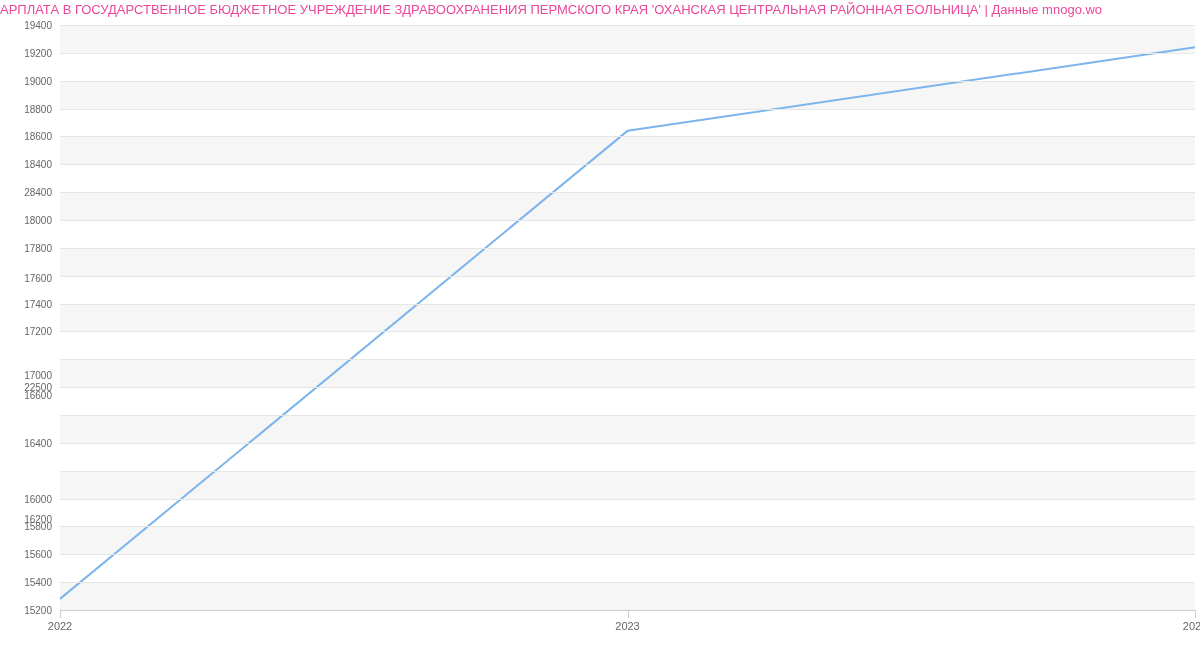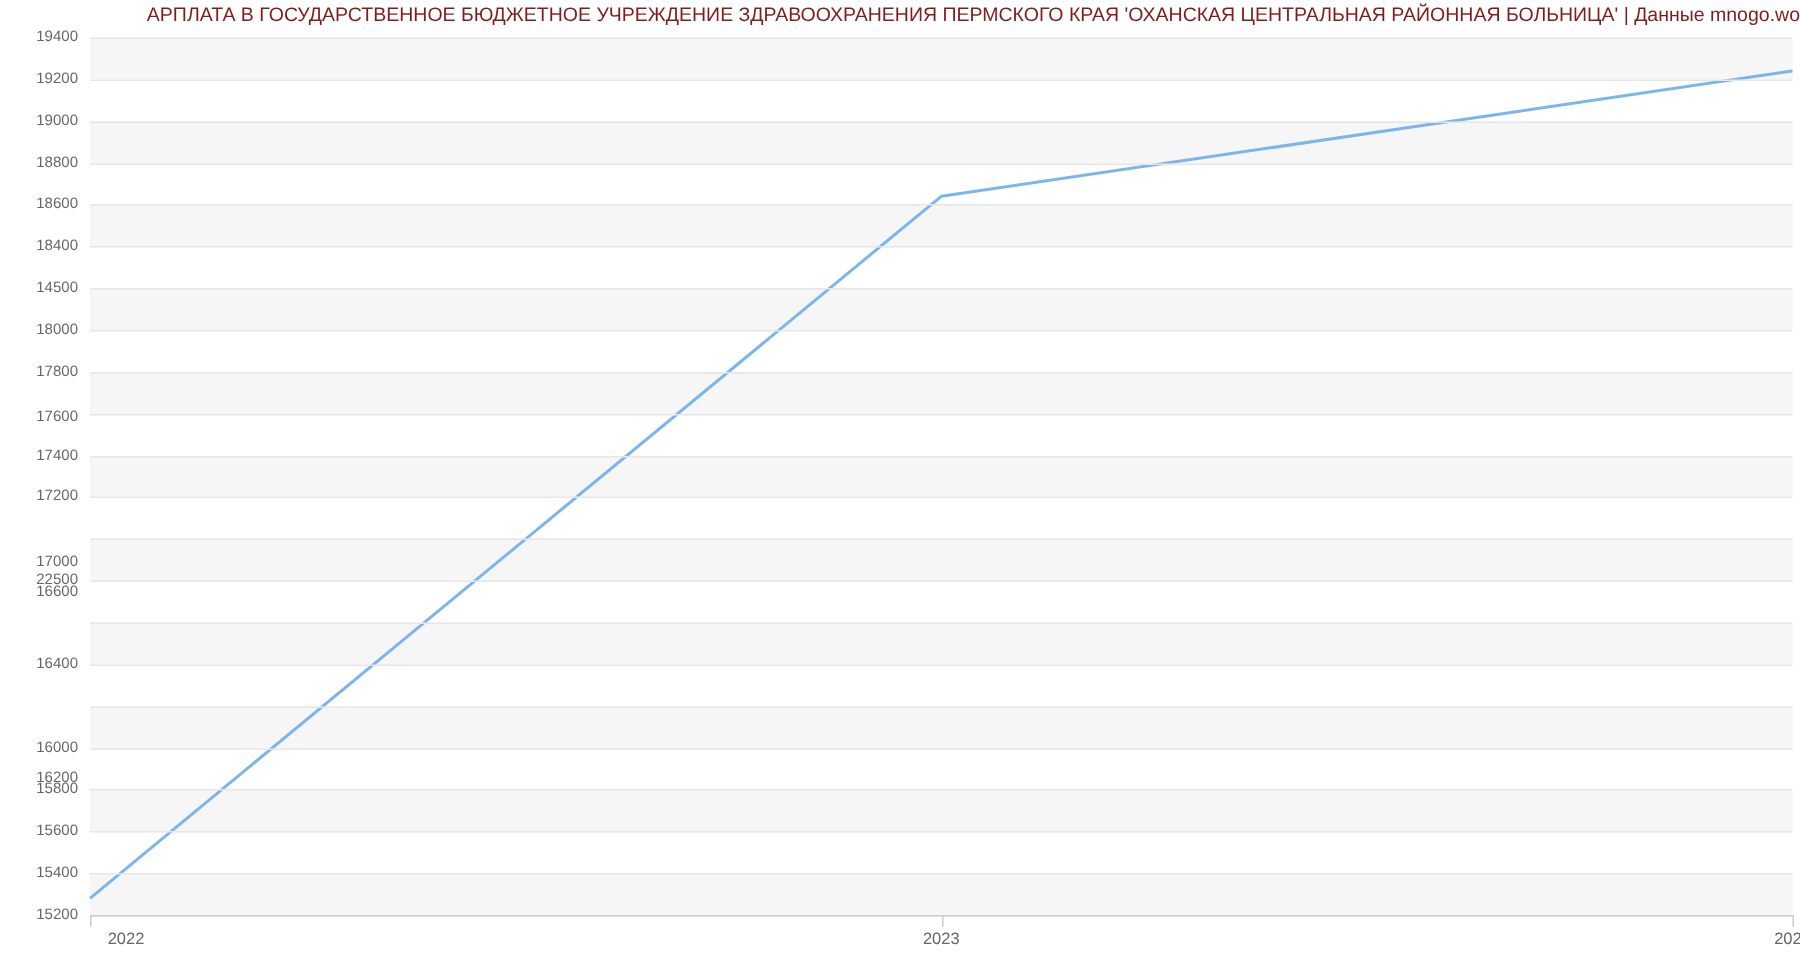--- a/index.html
+++ b/index.html
@@ -14,23 +14,23 @@
   .chart-wrap {
     position: relative;
     width: 1200px;
     height: 650px;
   }
   .title {
     position: absolute;
     top: 2px;
     left: 0;
     width: 1200px;
-    text-align: right;
+    text-align: left;
     font-size: 13px;
-    color: #7f1d1d;
+    color: #ec4899;
     white-space: nowrap;
     overflow: hidden;
   }
   .plot {
     position: absolute;
     box-sizing: border-box;
   }
   .band {
     position: absolute;
     left: 0;
@@ -126,34 +126,34 @@
       <div class="ytick" style="top: 306.429px;">17200</div>
       <div class="gridline" style="top: 278.571px;"></div>
       <div class="ytick" style="top: 278.571px;">17400</div>
       <div class="gridline" style="top: 250.714px;"></div>
       <div class="ytick" style="top: 253px;">17600</div>
       <div class="gridline" style="top: 222.857px;"></div>
       <div class="ytick" style="top: 222.857px;">17800</div>
       <div class="gridline" style="top: 195px;"></div>
       <div class="ytick" style="top: 195px;">18000</div>
       <div class="gridline" style="top: 167.143px;"></div>
-      <div class="ytick" style="top: 167.143px;">14500</div>
+      <div class="ytick" style="top: 167.143px;">28400</div>
       <div class="gridline" style="top: 139.286px;"></div>
       <div class="ytick" style="top: 139.286px;">18400</div>
       <div class="gridline" style="top: 111.429px;"></div>
       <div class="ytick" style="top: 111.429px;">18600</div>
       <div class="gridline" style="top: 83.5714px;"></div>
       <div class="ytick" style="top: 83.5714px;">18800</div>
       <div class="gridline" style="top: 55.7143px;"></div>
       <div class="ytick" style="top: 55.7143px;">19000</div>
       <div class="gridline" style="top: 27.8571px;"></div>
       <div class="ytick" style="top: 27.8571px;">19200</div>
       <div class="gridline" style="top: 0px;"></div>
       <div class="ytick" style="top: 0px;">19400</div>
       <div class="axis-line" style="left: 0px; top: 585px; width: 1135px; height: 1px;"></div>
       <div class="xtick-line" style="left: 0px;"></div>
-      <div class="xtick-label" style="left: 0px; margin-left: 24px;">2022</div>
+      <div class="xtick-label" style="left: 0px;">2022</div>
       <div class="xtick-line" style="left: 567.5px;"></div>
       <div class="xtick-label" style="left: 567.5px;">2023</div>
       <div class="xtick-line" style="left: 1135px;"></div>
       <div class="xtick-label" style="left: 1135px;">2024</div>
     </div>
 </div>
 
 </body></html>

